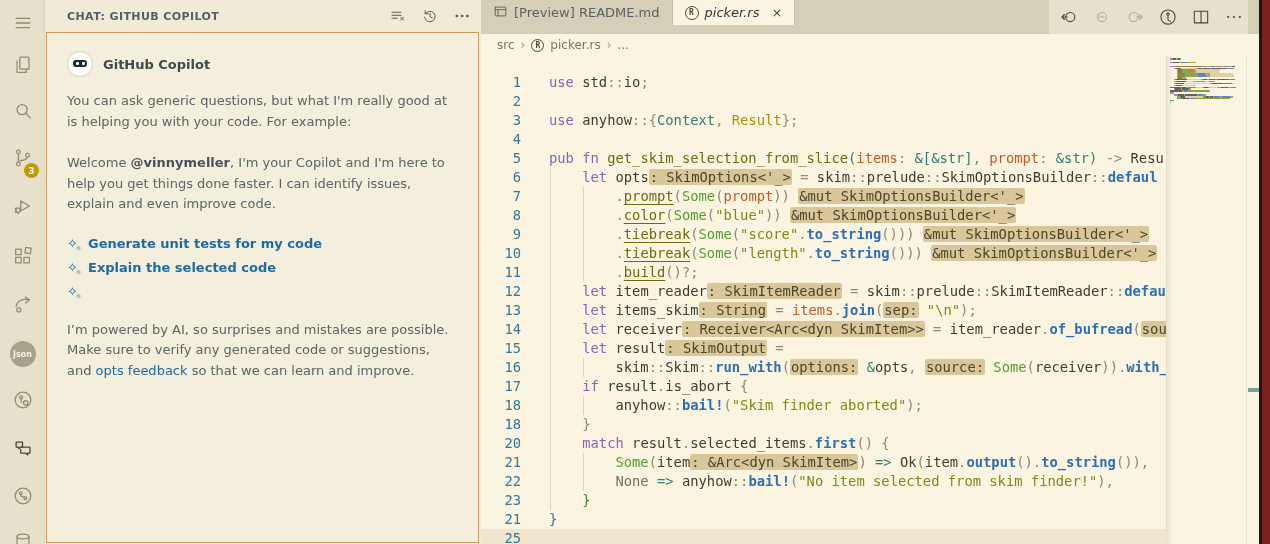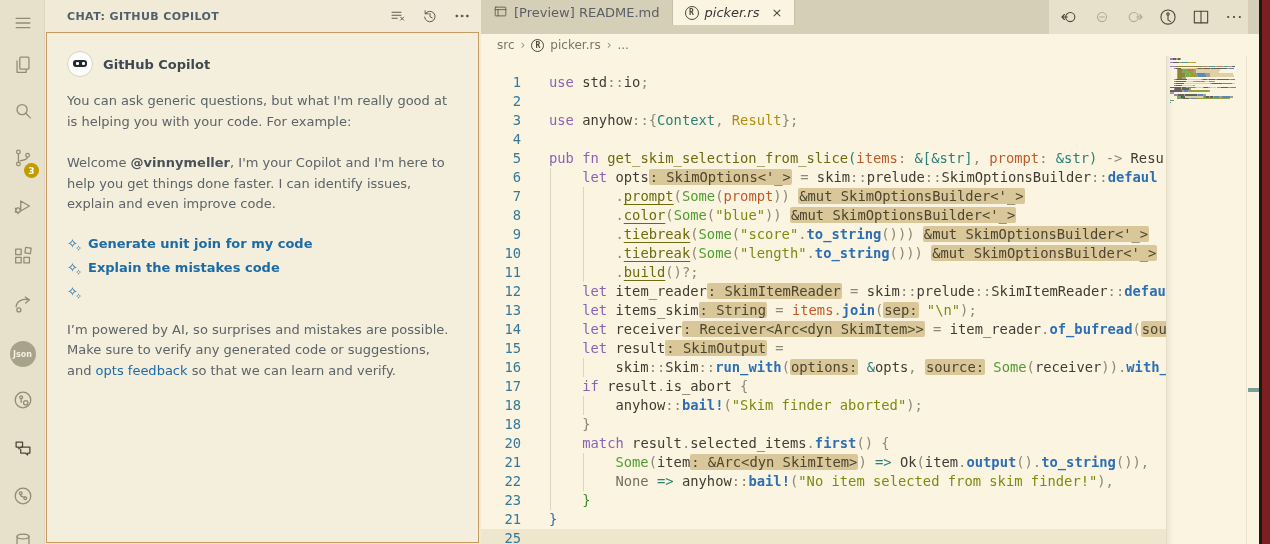--- a/index.html
+++ b/index.html
@@ -194,31 +194,31 @@
         <span class="avatar">
             <span class="goggles"></span>
           </span>
         <span class="copilot-name">GitHub Copilot</span>
       </div>
       <p>You can ask generic questions, but what I'm really good at is helping you with your code. For example:</p>
       <p><span>Welcome </span><span class="b">@vinnymeller</span><span>, I'm your Copilot and I'm here to help you get things done faster. I can identify issues, explain and even improve code.</span></p>
       <div class="sugg-list" id="suggList">
           <div class="sugg">
             <span class="sparkle">✧</span>
-            <span class="sugg-label">Generate unit join for my code</span>
+            <span class="sugg-label">Generate unit tests for my code</span>
           </div>
           <div class="sugg">
             <span class="sparkle">✧</span>
-            <span class="sugg-label">Explain the mistakes code</span>
+            <span class="sugg-label">Explain the selected code</span>
           </div>
           <div class="sugg">
             <span class="sparkle">✧</span>
           </div>
         </div>
-      <p><span>I’m powered by AI, so surprises and mistakes are possible. Make sure to verify any generated code or suggestions, and </span><span class="chat-link">opts feedback</span><span> so that we can learn and verify.</span></p>
+      <p><span>I’m powered by AI, so surprises and mistakes are possible. Make sure to verify any generated code or suggestions, and </span><span class="chat-link">opts feedback</span><span> so that we can learn and improve.</span></p>
     </div>
   </div>
 
   <div class="editor">
     <div class="tabbar" id="tabbar">
         <div class="tab">
           <span class="tab-icon"><svg width="15" height="15" viewBox="0 0 24 24" stroke-linecap="round" stroke-linejoin="round">
               <rect x="3.5" y="5" width="17" height="14" rx="1"></rect>
               <path d="M3.5 9h17M8 9v10"></path>
             </svg></span>

